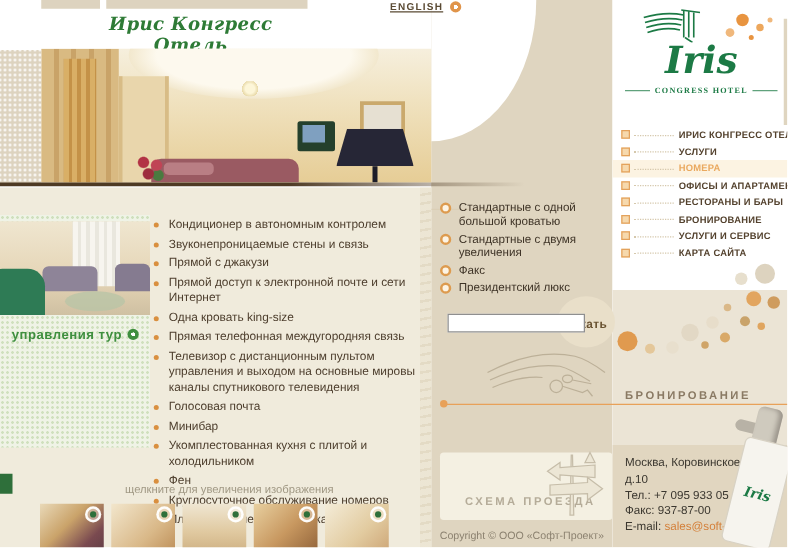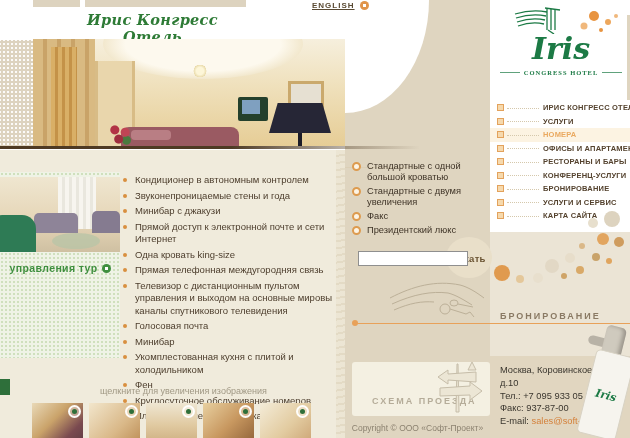--- a/index.html
+++ b/index.html
@@ -241,25 +241,25 @@
   </div>
 
   <ul class="features">
 
   <li>
       <span class="b"></span>
       <span>Кондиционер в автономным контролем</span>
     </li>
       <li>
       <span class="b"></span>
-      <span>Звуконепроницаемые стены и года</span>
-    </li>
-      <li>
-      <span class="b"></span>
-      <span>Минибар с джакузи</span>
+      <span>Звуконепроницаемые стены и связь</span>
+    </li>
+      <li>
+      <span class="b"></span>
+      <span>Прямой с джакузи</span>
     </li>
       <li>
       <span class="b"></span>
       <span>Прямой доступ к электронной почте и сети Интернет</span>
     </li>
       <li>
       <span class="b"></span>
       <span>Одна кровать king-size</span>
     </li>
       <li>
@@ -403,25 +403,20 @@
       <span class="lbl">ОФИСЫ И АПАРТАМЕНТЫ</span>
     </li>
       <li>
       <span class="sq"></span>
       <span class="lead"></span>
       <span class="lbl">РЕСТОРАНЫ И БАРЫ</span>
     </li>
       <li>
       <span class="sq"></span>
       <span class="lead"></span>
-      <span class="lbl">КОНФЕРЕНЦ-УСЛУГИ</span>
-    </li>
-      <li>
-      <span class="sq"></span>
-      <span class="lead"></span>
       <span class="lbl">БРОНИРОВАНИЕ</span>
     </li>
       <li>
       <span class="sq"></span>
       <span class="lead"></span>
       <span class="lbl">УСЛУГИ И СЕРВИС</span>
     </li>
       <li>
       <span class="sq"></span>
       <span class="lead"></span>

